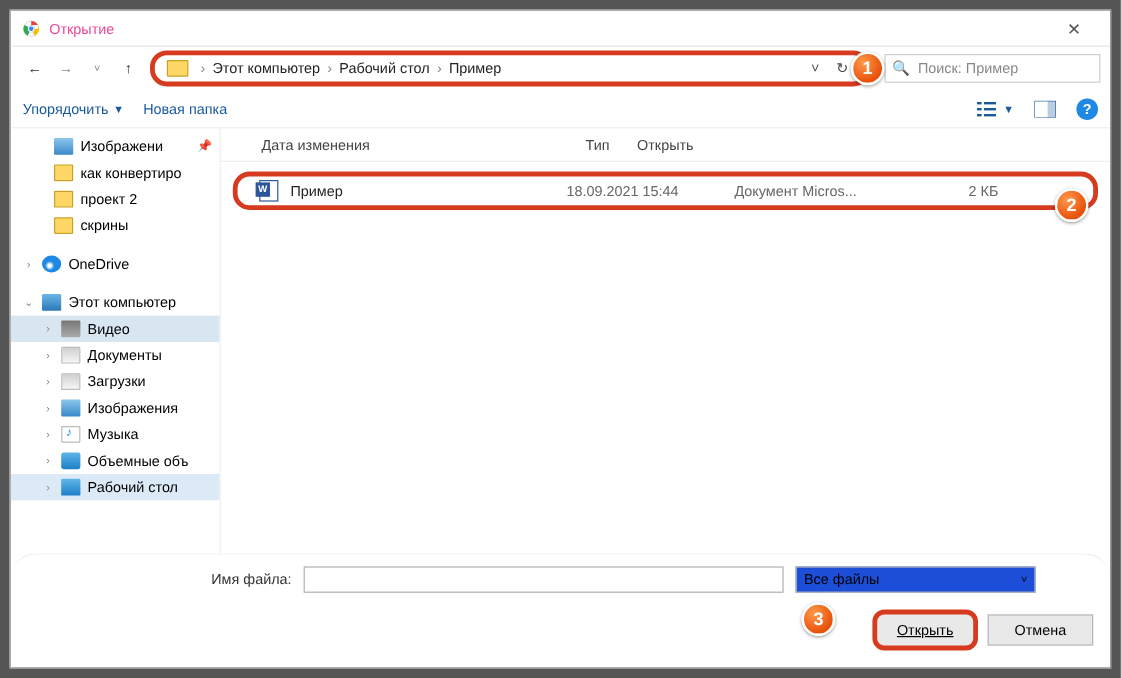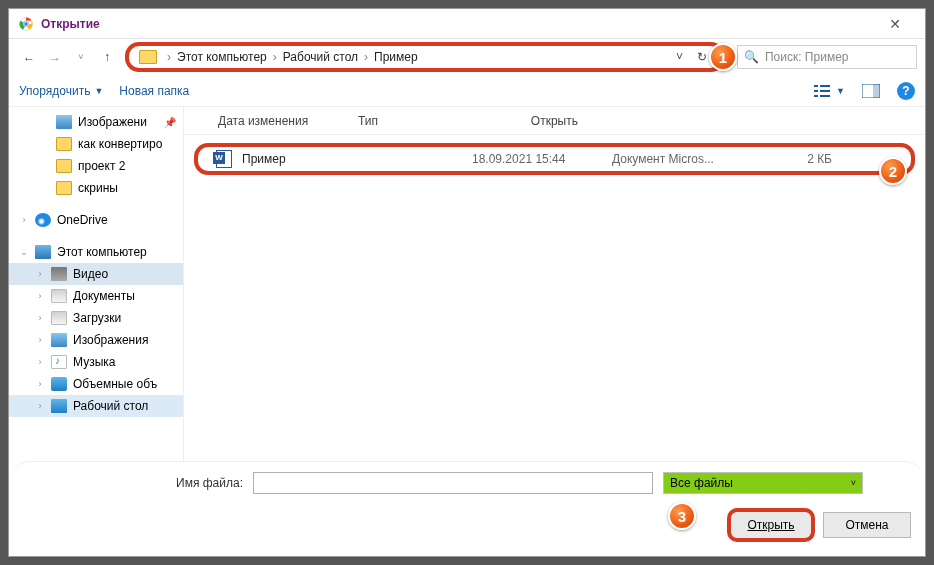--- a/index.html
+++ b/index.html
@@ -1,40 +1,40 @@
 <!DOCTYPE html>
 <html><head>
 <meta charset="utf-8">
 <style>
   * { box-sizing: border-box; margin: 0; padding: 0; font-family: "Segoe UI", Tahoma, sans-serif; font-size: 12px; }
   body { background: #555; padding: 8px; }
   .window { width: 918px; height: 549px; background: #fff; border: 1px solid #999; display: flex; flex-direction: column; position: relative; }
   .titlebar { height: 30px; display: flex; align-items: center; padding: 0 10px; border-bottom: 1px solid #e5e5e5; }
   .titlebar .chrome-icon { width: 14px; height: 14px; margin-right: 8px; }
-  .titlebar .title { flex: 1; color: #701a75; font-weight: bold; }
+  .titlebar .title { flex: 1; color: #ec4899; }
   .titlebar .close { width: 40px; text-align: center; color: #555; font-size: 14px; cursor: pointer; }
   .navrow { height: 36px; display: flex; align-items: center; padding: 4px 8px; gap: 2px; }
   .navbtn { width: 24px; height: 24px; display: flex; align-items: center; justify-content: center; color: #888; cursor: pointer; }
   .navbtn.enabled { color: #333; }
   .addressbar { flex: 1; height: 30px; border: 4px solid #d63a1f; border-radius: 14px; background: #fff; display: flex; align-items: center; padding: 0 8px; margin: 0 4px; }
   .addressbar .folder-ico { width: 18px; height: 14px; background: #ffd766; border-radius: 1px; border: 1px solid #c9a22a; margin: 0 6px 0 2px; }
   .crumb { color: #222; padding: 0 2px; }
   .crumb-sep { color: #888; padding: 0 4px; }
   .addressbar .dd { margin-left: auto; color: #555; padding: 0 8px; }
   .addressbar .refresh { padding: 0 6px; color: #444; }
   .searchbox { width: 180px; height: 24px; border: 1px solid #d0d0d0; display: flex; align-items: center; padding: 0 6px; color: #888; margin-left: 6px; }
   .searchbox .sicon { margin-right: 6px; color: #aaa; }
   .toolbar { height: 32px; display: flex; align-items: center; padding: 0 10px; gap: 16px; border-bottom: 1px solid #eee; }
   .toolbar .lbl { color: #195a9c; cursor: pointer; }
   .toolbar .dd { color: #195a9c; font-size: 9px; margin-left: -12px; }
   .toolbar .spacer { flex: 1; }
   .tb-icon { width: 20px; height: 20px; display: flex; align-items: center; justify-content: center; color: #195a9c; cursor: pointer; }
   .body { flex: 1; display: flex; min-height: 0; }
   .sidebar { width: 175px; border-right: 1px solid #eee; overflow: hidden; padding-top: 4px; }
-  .sidebar .item { height: 22px; display: flex; align-items: center; padding-left: 31px; gap: 6px; cursor: pointer; white-space: nowrap; }
+  .sidebar .item { height: 22px; display: flex; align-items: center; padding-left: 20px; gap: 6px; cursor: pointer; white-space: nowrap; }
   .sidebar .item.sel { background: #d8e6f2; }
   .sidebar .item.sel2 { background: #dceaf7; }
   .sidebar .chev { width: 10px; color: #888; font-size: 9px; display: inline-block; text-align: center; }
   .sidebar .ico { width: 16px; height: 14px; flex-shrink: 0; }
   .ico.folder { background: #ffd766; border: 1px solid #c9a22a; border-radius: 1px; }
   .ico.pics { background: linear-gradient(#8cc6ea,#3a89c9); border-radius: 1px; }
   .ico.onedrive { background: radial-gradient(circle at 40% 60%, #fff 10%, #1e88e5 30%); border-radius: 50%; }
   .ico.pc { background: linear-gradient(#6db6e8,#2a78b7); border-radius: 1px; }
   .ico.video { background: linear-gradient(#777,#aaa); border-radius: 1px; }
   .ico.docs { background: linear-gradient(#d0d0d0,#f5f5f5); border: 1px solid #bbb; border-radius: 1px; }
@@ -42,36 +42,36 @@
   .ico.music { background: #fff; border: 1px solid #bbb; border-radius: 1px; position: relative; }
   .ico.music::after { content:"♪"; position:absolute; left:3px; top:-1px; font-size:10px; color:#1e88e5; }
   .ico.vol { background: linear-gradient(#5fb6e8,#1e7ec9); border-radius: 2px; }
   .ico.desk { background: linear-gradient(#5fb6e8,#1e7ec9); border-radius: 1px; }
   .pin { color: #888; font-size: 10px; }
   .filepane { flex: 1; display: flex; flex-direction: column; }
   .colheaders { height: 28px; display: flex; align-items: center; border-bottom: 1px solid #eee; color: #444; padding-left: 34px; }
   .col { position: relative; }
   .col.name { width: 252px; }
   .col.date { width: 140px; }
-  .col.type { width: 150px; }
+  .col.type { width: 150px; text-align: right; }
   .col.size { width: 90px; text-align: right; padding-right: 20px; }
   .col .sort { position: absolute; left: 110px; top: -3px; font-size: 8px; color: #999; }
   .filerow-wrap { padding: 8px 10px 0 10px; }
   .filerow { height: 32px; border: 4px solid #d63a1f; border-radius: 14px; display: flex; align-items: center; padding-left: 18px; }
   .filerow .wico { width: 16px; height: 18px; background: #fff; border: 1px solid #2b579a; position: relative; margin-right: 10px; }
   .filerow .wico::before { content:"W"; position:absolute; left:-4px; top:1px; width:12px; height:12px; background:#2b579a; color:#fff; font-size:8px; line-height:12px; text-align:center; font-weight:bold; }
   .filerow .fname { width: 230px; color: #222; }
   .filerow .fdate { width: 140px; color: #666; }
   .filerow .ftype { width: 150px; color: #666; }
   .filerow .fsize { width: 70px; text-align: right; color: #666; }
   .bottom { border-top: 1px solid #eee; padding: 10px 14px 14px; border-radius: 21px; }
   .fnrow { display: flex; align-items: center; gap: 10px; margin-bottom: 14px; }
   .fnrow .lbl { width: 220px; text-align: right; color: #333; }
   .fnrow input { flex: 1; max-width: 400px; height: 22px; border: 1px solid #b0b0b0; padding: 0 4px; background: #fff; }
-  .fnrow .filter { width: 200px; height: 22px; border: 1px solid #c0c0c0; display: flex; align-items: center; justify-content: space-between; padding: 0 6px; background: #84cc16; cursor: pointer; }
+  .fnrow .filter { width: 200px; height: 22px; border: 1px solid #c0c0c0; display: flex; align-items: center; justify-content: space-between; padding: 0 6px; background: #1d4ed8; cursor: pointer; }
   .btnrow { display: flex; justify-content: flex-end; gap: 8px; align-items: center; }
   .btn { height: 26px; min-width: 88px; background: #e9e9e9; border: 1px solid #b8b8b8; display: flex; align-items: center; justify-content: center; cursor: pointer; padding: 0 12px; gap: 6px; }
   .btn.open { border: 4px solid #d63a1f; border-radius: 10px; height: 34px; }
   .btn.open .u { text-decoration: underline; }
   .badge { width: 28px; height: 28px; border-radius: 50%; background: radial-gradient(circle at 35% 30%, #ff9a4a, #e8510b 70%); border: 2px solid #fff; box-shadow: 0 1px 3px rgba(0,0,0,.4); color: #fff; font-weight: bold; font-size: 15px; display: flex; align-items: center; justify-content: center; position: absolute; }
   .badge.b1 { top: 34px; left: 700px; }
   .badge.b2 { top: 148px; left: 870px; }
   .badge.b3 { bottom: 12px; right: 215px; position: absolute; }
   .help-icon { width:18px; height:18px; border-radius:50%; background:#1e88e5; color:#fff; display:flex; align-items:center; justify-content:center; font-weight:bold; font-size:12px; }
 </style>

